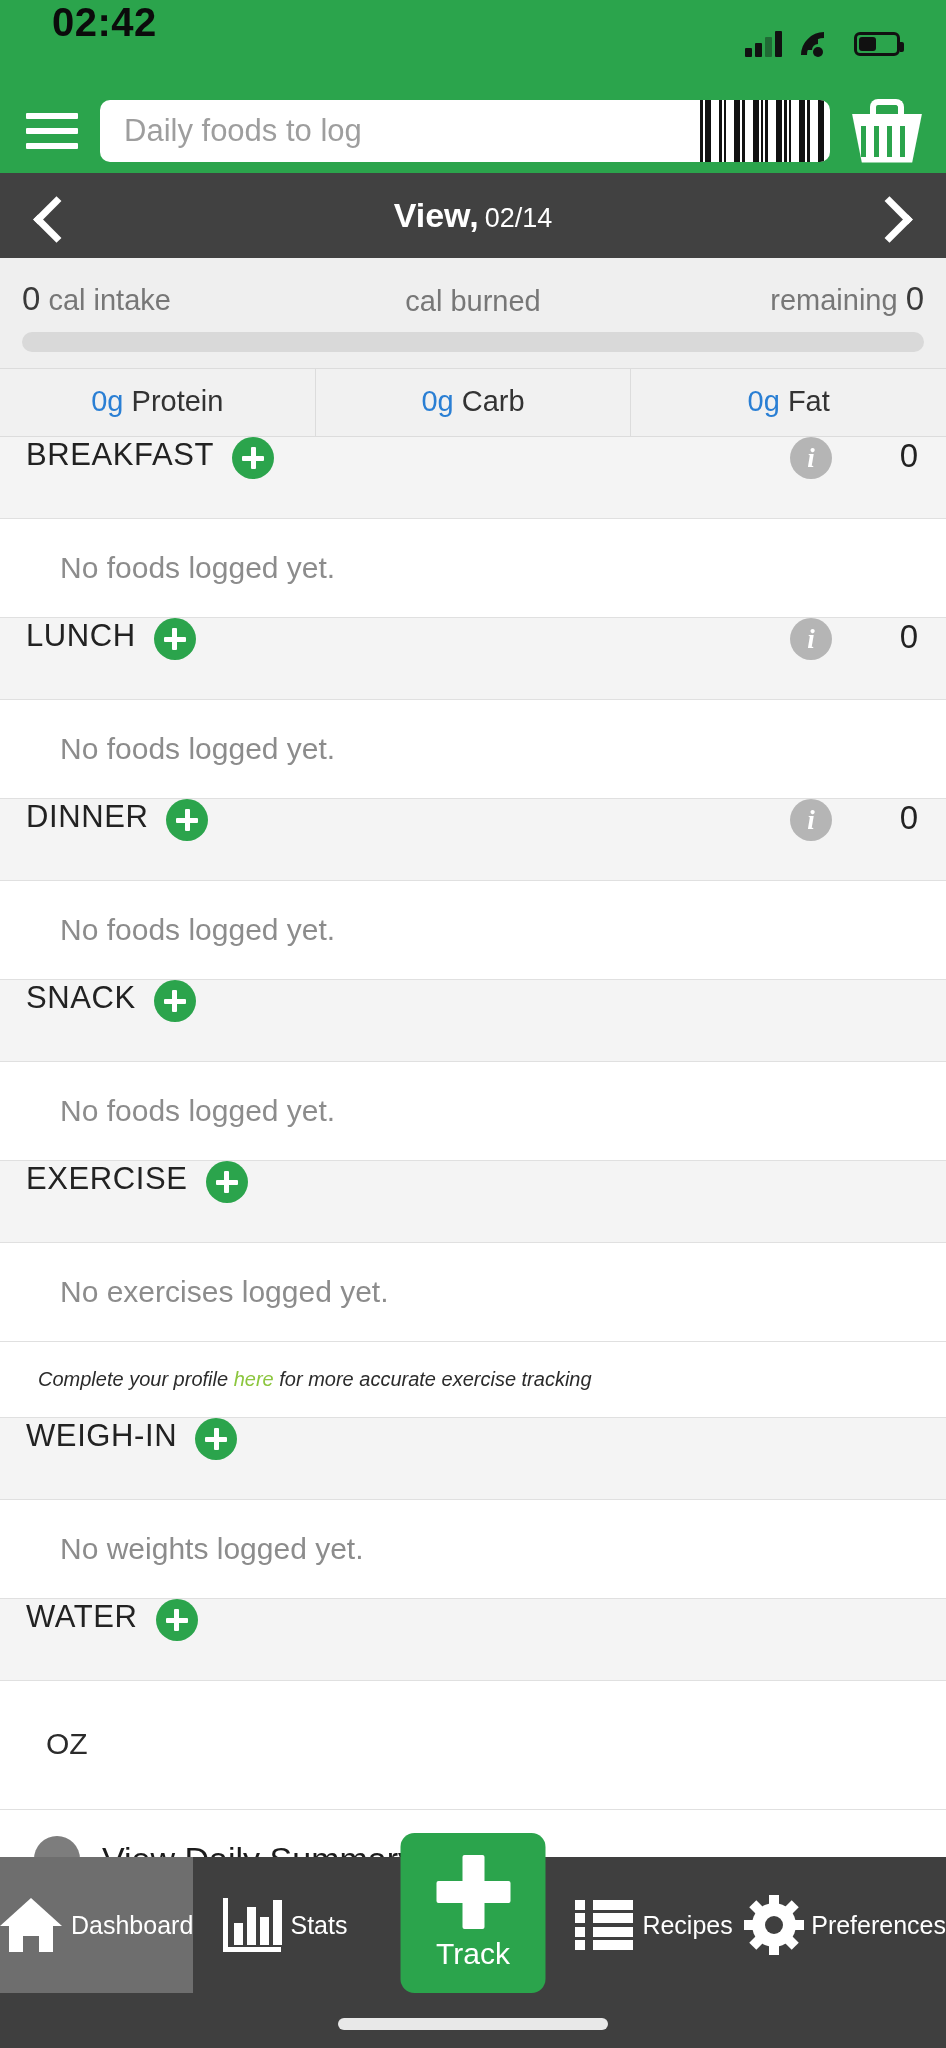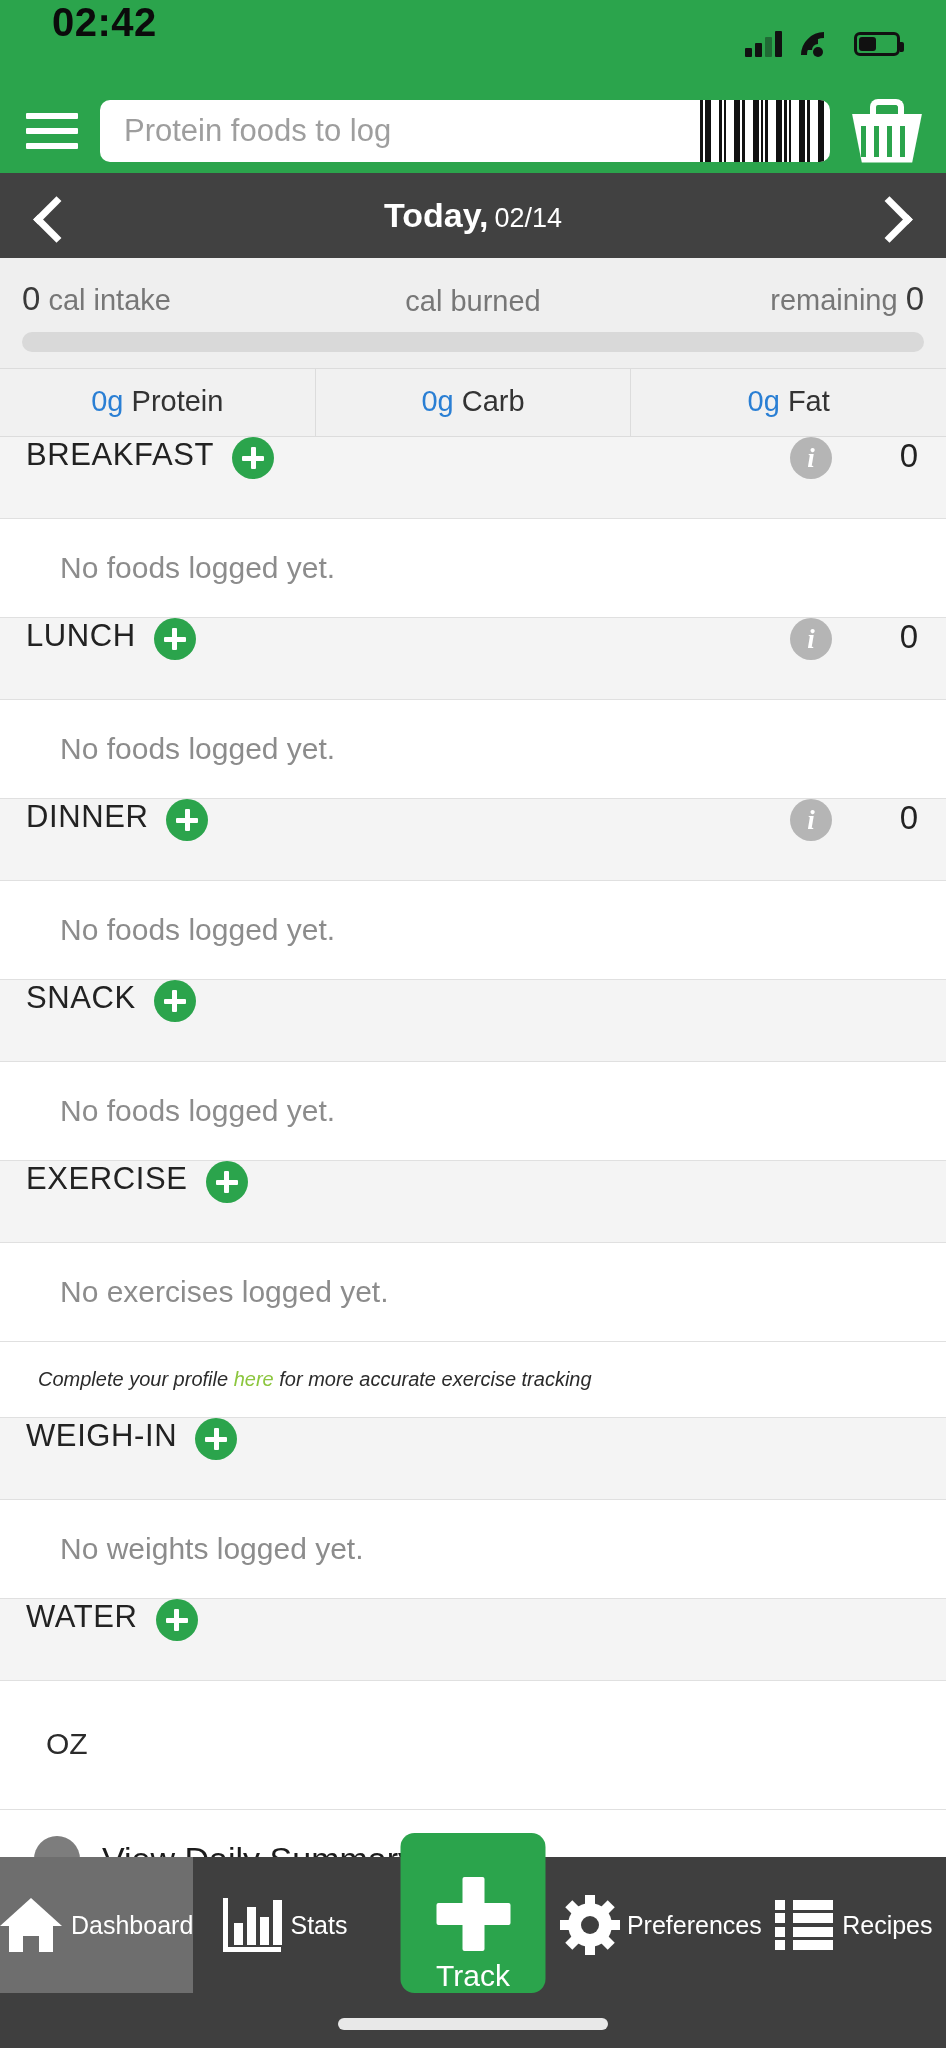--- a/index.html
+++ b/index.html
@@ -213,21 +213,21 @@
   .ic-gear .t3{ position:absolute; left:23px; top:-2px; width:10px; height:60px; background:#fff; transform:rotate(90deg); }
   .ic-gear .t4{ position:absolute; left:23px; top:-2px; width:10px; height:60px; background:#fff; transform:rotate(135deg); }
   .ic-gear .h{
     position:absolute; left:19px; top:19px; width:18px; height:18px;
     background:#3f3f3f; border-radius:50%; z-index:3;
   }
 
   .trackbtn {
     position:absolute; left:50%; transform:translateX(-50%); bottom:55px;
     width:145px; height:160px; background:#2ba44c; border-radius:14px;
-    display:flex; flex-direction:column; align-items:center; justify-content:flex-end;
+    display:flex; flex-direction:column; align-items:center; justify-content:center;
     gap:8px; cursor:pointer; z-index:5;
   }
   .trackbtn .bigplus { position:relative; width:74px; height:74px; }
   .trackbtn .bigplus::before{
     content:""; position:absolute; left:0; right:0; top:26px; height:22px;
     background:#fff; border-radius:2px;
   }
   .trackbtn .bigplus::after{
     content:""; position:absolute; top:0; bottom:0; left:26px; width:22px;
     background:#fff; border-radius:2px;
@@ -262,21 +262,21 @@
     </div>
   </div>
 
   <div class="searchbar">
     <div class="hamburger">
       <span></span>
         <span></span>
         <span></span>
     </div>
     <div class="searchfield">
-      <div class="ph">Protein foods to log</div>
+      <div class="ph">Daily foods to log</div>
       <div class="barcode">
         <i></i>
           <i class="w2"></i>
           <i class="g"></i>
           <i></i>
           <i class="w3"></i>
           <i class="g"></i>
           <i class="w2"></i>
         <i></i>
           <i class="g"></i>
@@ -296,21 +296,21 @@
     </div>
     <div class="basket">
       <div class="handle"></div>
         <div class="body"></div>
     </div>
   </div>
 
   <div class="datebar">
     <div class="chev left"></div>
     <div class="date-label">
-      <span>Today,</span><span class="dt">02/14</span>
+      <span>View,</span><span class="dt">02/14</span>
     </div>
     <div class="chev right"></div>
   </div>
 
   <div class="calrow">
     <div>
       <b>0</b>
       <span>cal intake</span>
     </div>
     <div class="mid">
@@ -421,33 +421,20 @@
             <div class="axh"></div>
           <b class="s1"></b>
             <b class="s2"></b>
             <b class="s3"></b>
             <b class="s4"></b>
           </div>
       </div>
       <span>Stats</span>
     </div>
     <div class="tab"></div>
-    <div class="tab">
-      <div class="glyph">
-        <div class="ic-gear">
-            <div class="t"></div>
-            <div class="t2"></div>
-            <div class="t3"></div>
-            <div class="t4"></div>
-            <div class="c"></div>
-            <div class="h"></div>
-          </div>
-      </div>
-      <span>Preferences</span>
-    </div>
     <div class="tab">
       <div class="glyph">
         <div class="ic-list">
           <div class="ln">
               <div class="dot"></div>
               <div class="bar"></div>
             </div>
           <div class="ln">
               <div class="dot"></div>
               <div class="bar"></div>
@@ -457,20 +444,33 @@
               <div class="bar"></div>
             </div>
           <div class="ln">
               <div class="dot"></div>
               <div class="bar"></div>
             </div>
         </div>
       </div>
       <span>Recipes</span>
     </div>
+    <div class="tab">
+      <div class="glyph">
+        <div class="ic-gear">
+            <div class="t"></div>
+            <div class="t2"></div>
+            <div class="t3"></div>
+            <div class="t4"></div>
+            <div class="c"></div>
+            <div class="h"></div>
+          </div>
+      </div>
+      <span>Preferences</span>
+    </div>
   </div>
 
   <div class="trackbtn">
     <div class="bigplus"></div>
     <span>Track</span>
   </div>
 
   <div class="homebar"></div>
 </div>
 

